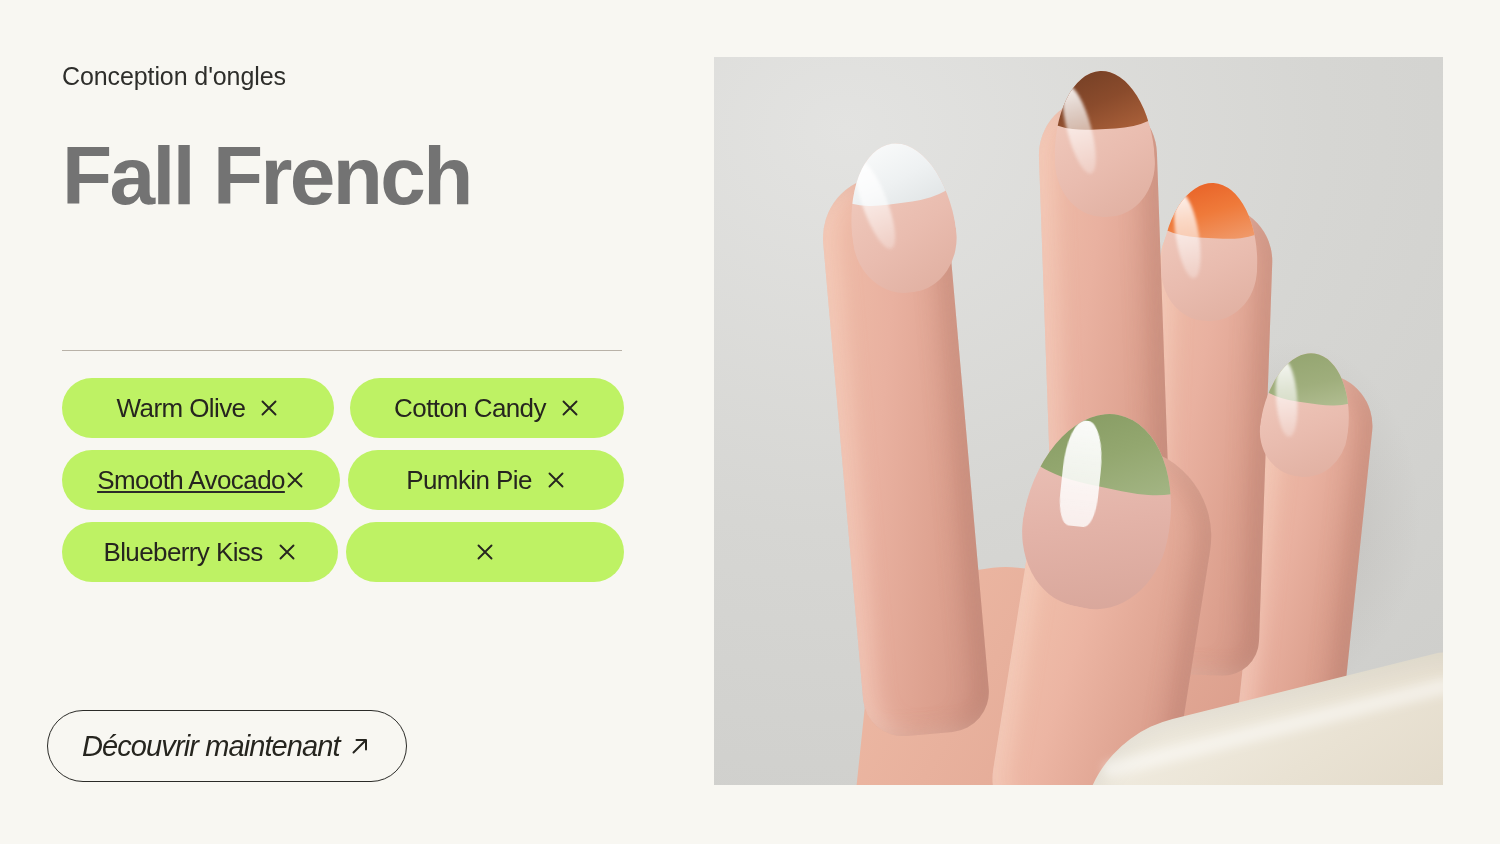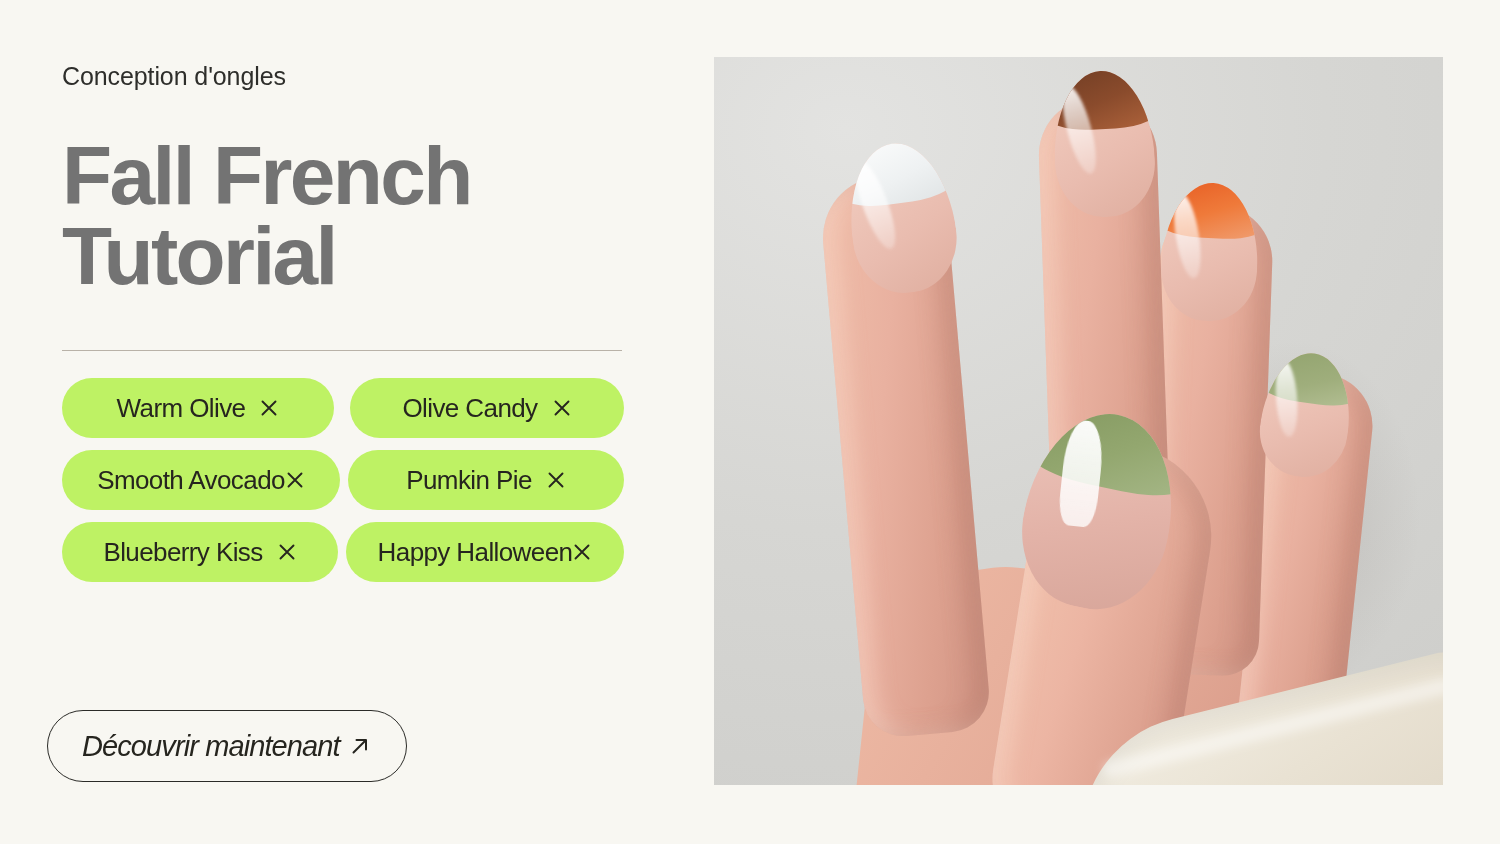--- a/index.html
+++ b/index.html
@@ -109,21 +109,21 @@
   }
   .chip-close svg { display: block; }
 
   
   .chip.w-a { width: 272px; }
   .chip.w-b { width: 274px; }
   .chip.w-c { width: 278px; }
   .chip.w-d { width: 276px; }
   .chip.w-e { width: 276px; text-align: right; }
   .chip.w-f { width: 278px; }
-  .chip.tight { gap: 0; }
+  .chip.tight { gap: 0; text-decoration: underline; }
 
   .chips > div:nth-child(2),
   .chips > div:nth-child(4),
   .chips > div:nth-child(6) { justify-self: end; }
 
   
   .cta {
     position: absolute;
     left: -15px;
     top: 710px;
@@ -359,38 +359,37 @@
 <body>
 
 <div class="banner">
 
   <div class="left-panel">
 
     <div class="eyebrow">Conception d'ongles</div>
 
     <h1 class="headline">
       <span class="line">Fall French</span>
-      <span class="line">Tutorial</span>
     </h1>
 
     <div class="divider"></div>
 
     <div class="chips">
 
       <div class="chip w-a">
         <span class="chip-label">Warm Olive</span>
         <span class="chip-close">
           <svg viewBox="0 0 20 20" width="20" height="20" aria-hidden="true">
             <path d="M3.5 3.5 L16.5 16.5 M16.5 3.5 L3.5 16.5" stroke="#26251f" stroke-width="1.9" stroke-linecap="round"></path>
           </svg>
         </span>
       </div>
 
       <div class="chip w-b">
-        <span class="chip-label">Olive Candy</span>
+        <span class="chip-label">Cotton Candy</span>
         <span class="chip-close">
           <svg viewBox="0 0 20 20" width="20" height="20" aria-hidden="true">
             <path d="M3.5 3.5 L16.5 16.5 M16.5 3.5 L3.5 16.5" stroke="#26251f" stroke-width="1.9" stroke-linecap="round"></path>
           </svg>
         </span>
       </div>
 
       <div class="chip w-c tight">
         <span class="chip-label">Smooth Avocado</span>
         <span class="chip-close">
@@ -412,21 +411,20 @@
       <div class="chip w-e">
         <span class="chip-label">Blueberry Kiss</span>
         <span class="chip-close">
           <svg viewBox="0 0 20 20" width="20" height="20" aria-hidden="true">
             <path d="M3.5 3.5 L16.5 16.5 M16.5 3.5 L3.5 16.5" stroke="#26251f" stroke-width="1.9" stroke-linecap="round"></path>
           </svg>
         </span>
       </div>
 
       <div class="chip w-f tight">
-        <span class="chip-label">Happy Halloween</span>
         <span class="chip-close">
           <svg viewBox="0 0 20 20" width="20" height="20" aria-hidden="true">
             <path d="M3.5 3.5 L16.5 16.5 M16.5 3.5 L3.5 16.5" stroke="#26251f" stroke-width="1.9" stroke-linecap="round"></path>
           </svg>
         </span>
       </div>
 
     </div>
 
     <button class="cta">

